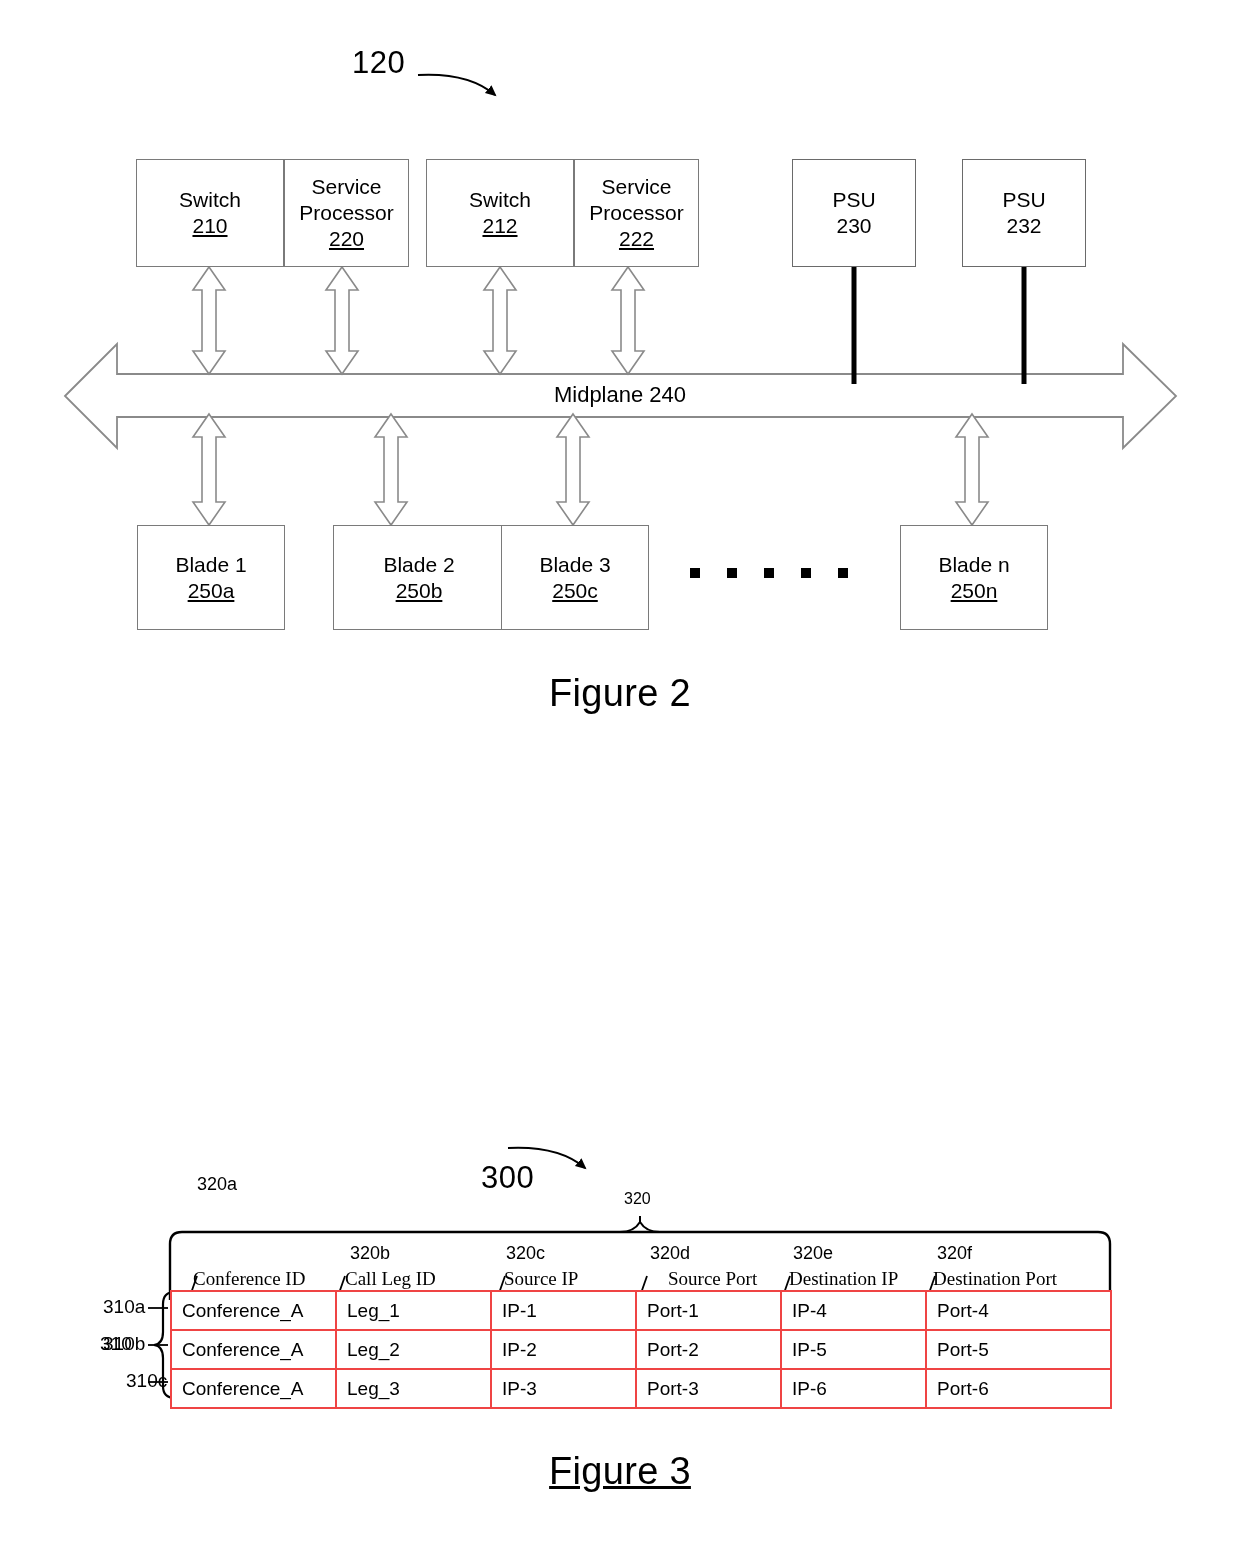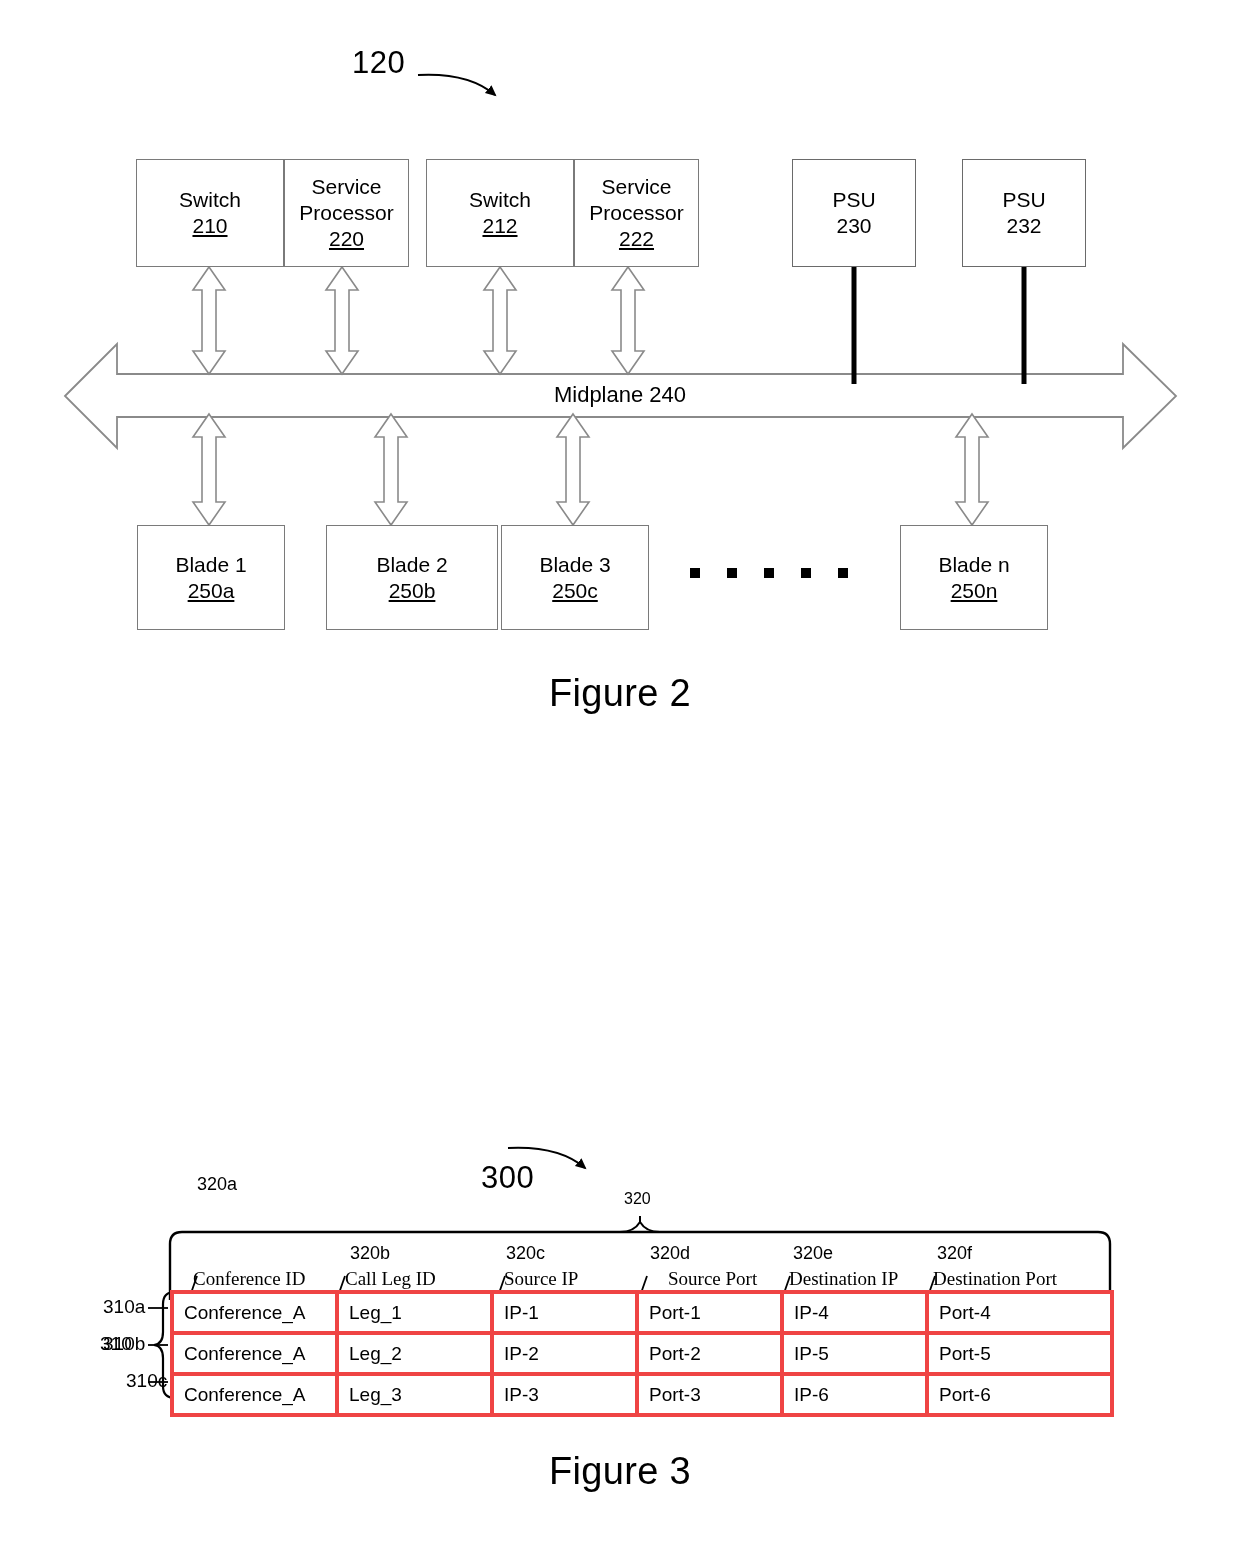--- a/index.html
+++ b/index.html
@@ -71,21 +71,21 @@
 
   
   .tbl {
     position: absolute;
     box-sizing: border-box;
     border-collapse: collapse;
     border-spacing: 0;
     table-layout: fixed;
   }
   .tbl td {
-    border: 4px solid #ef4444;
+    border: 2px solid #ef4444;
     font-size: 19px;
     padding: 0 0 0 10px;
     height: 37px;
     vertical-align: middle;
     background: #ffffff;
     white-space: nowrap;
     font-family: "Liberation Sans", sans-serif;
   }
   .colhead {
     position: absolute;
@@ -244,21 +244,21 @@
     <div class="line2">232</div>
   </div>
 
   <div class="midlabel ctr" style="left:440px; top:382px; width:360px;">Midplane 240</div>
 
   <div class="cbox" style="left:137px; top:525px; width:148px; height:105px;">
     <div class="line1">Blade 1</div>
     <div class="line2 ul">250a</div>
   </div>
 
-  <div class="cbox" style="left:326px; top:525px; width:172px; height:105px;">
+  <div class="cbox" style="left:333px; top:525px; width:172px; height:105px;">
     <div class="line1">Blade 2</div>
     <div class="line2 ul">250b</div>
   </div>
 
   <div class="cbox" style="left:501px; top:525px; width:148px; height:105px;">
     <div class="line1">Blade 3</div>
     <div class="line2 ul">250c</div>
   </div>
 
   <div class="cbox" style="left:900px; top:525px; width:148px; height:105px;">
@@ -327,15 +327,15 @@
         <td>Conference_A</td>
         <td>Leg_3</td>
         <td>IP-3</td>
         <td>Port-3</td>
         <td>IP-6</td>
         <td>Port-6</td>
       </tr>
     </tbody>
   </table>
 
-  <div class="figcaption ctr" style="left:420px; top:1450px; width:400px;">Figure 3</div>
+  <div class="figcaption ctr" style="left:420px; top:1450px; width:400px;text-decoration:underline;">Figure 3</div>
 
 </div>
 
 </body></html>

